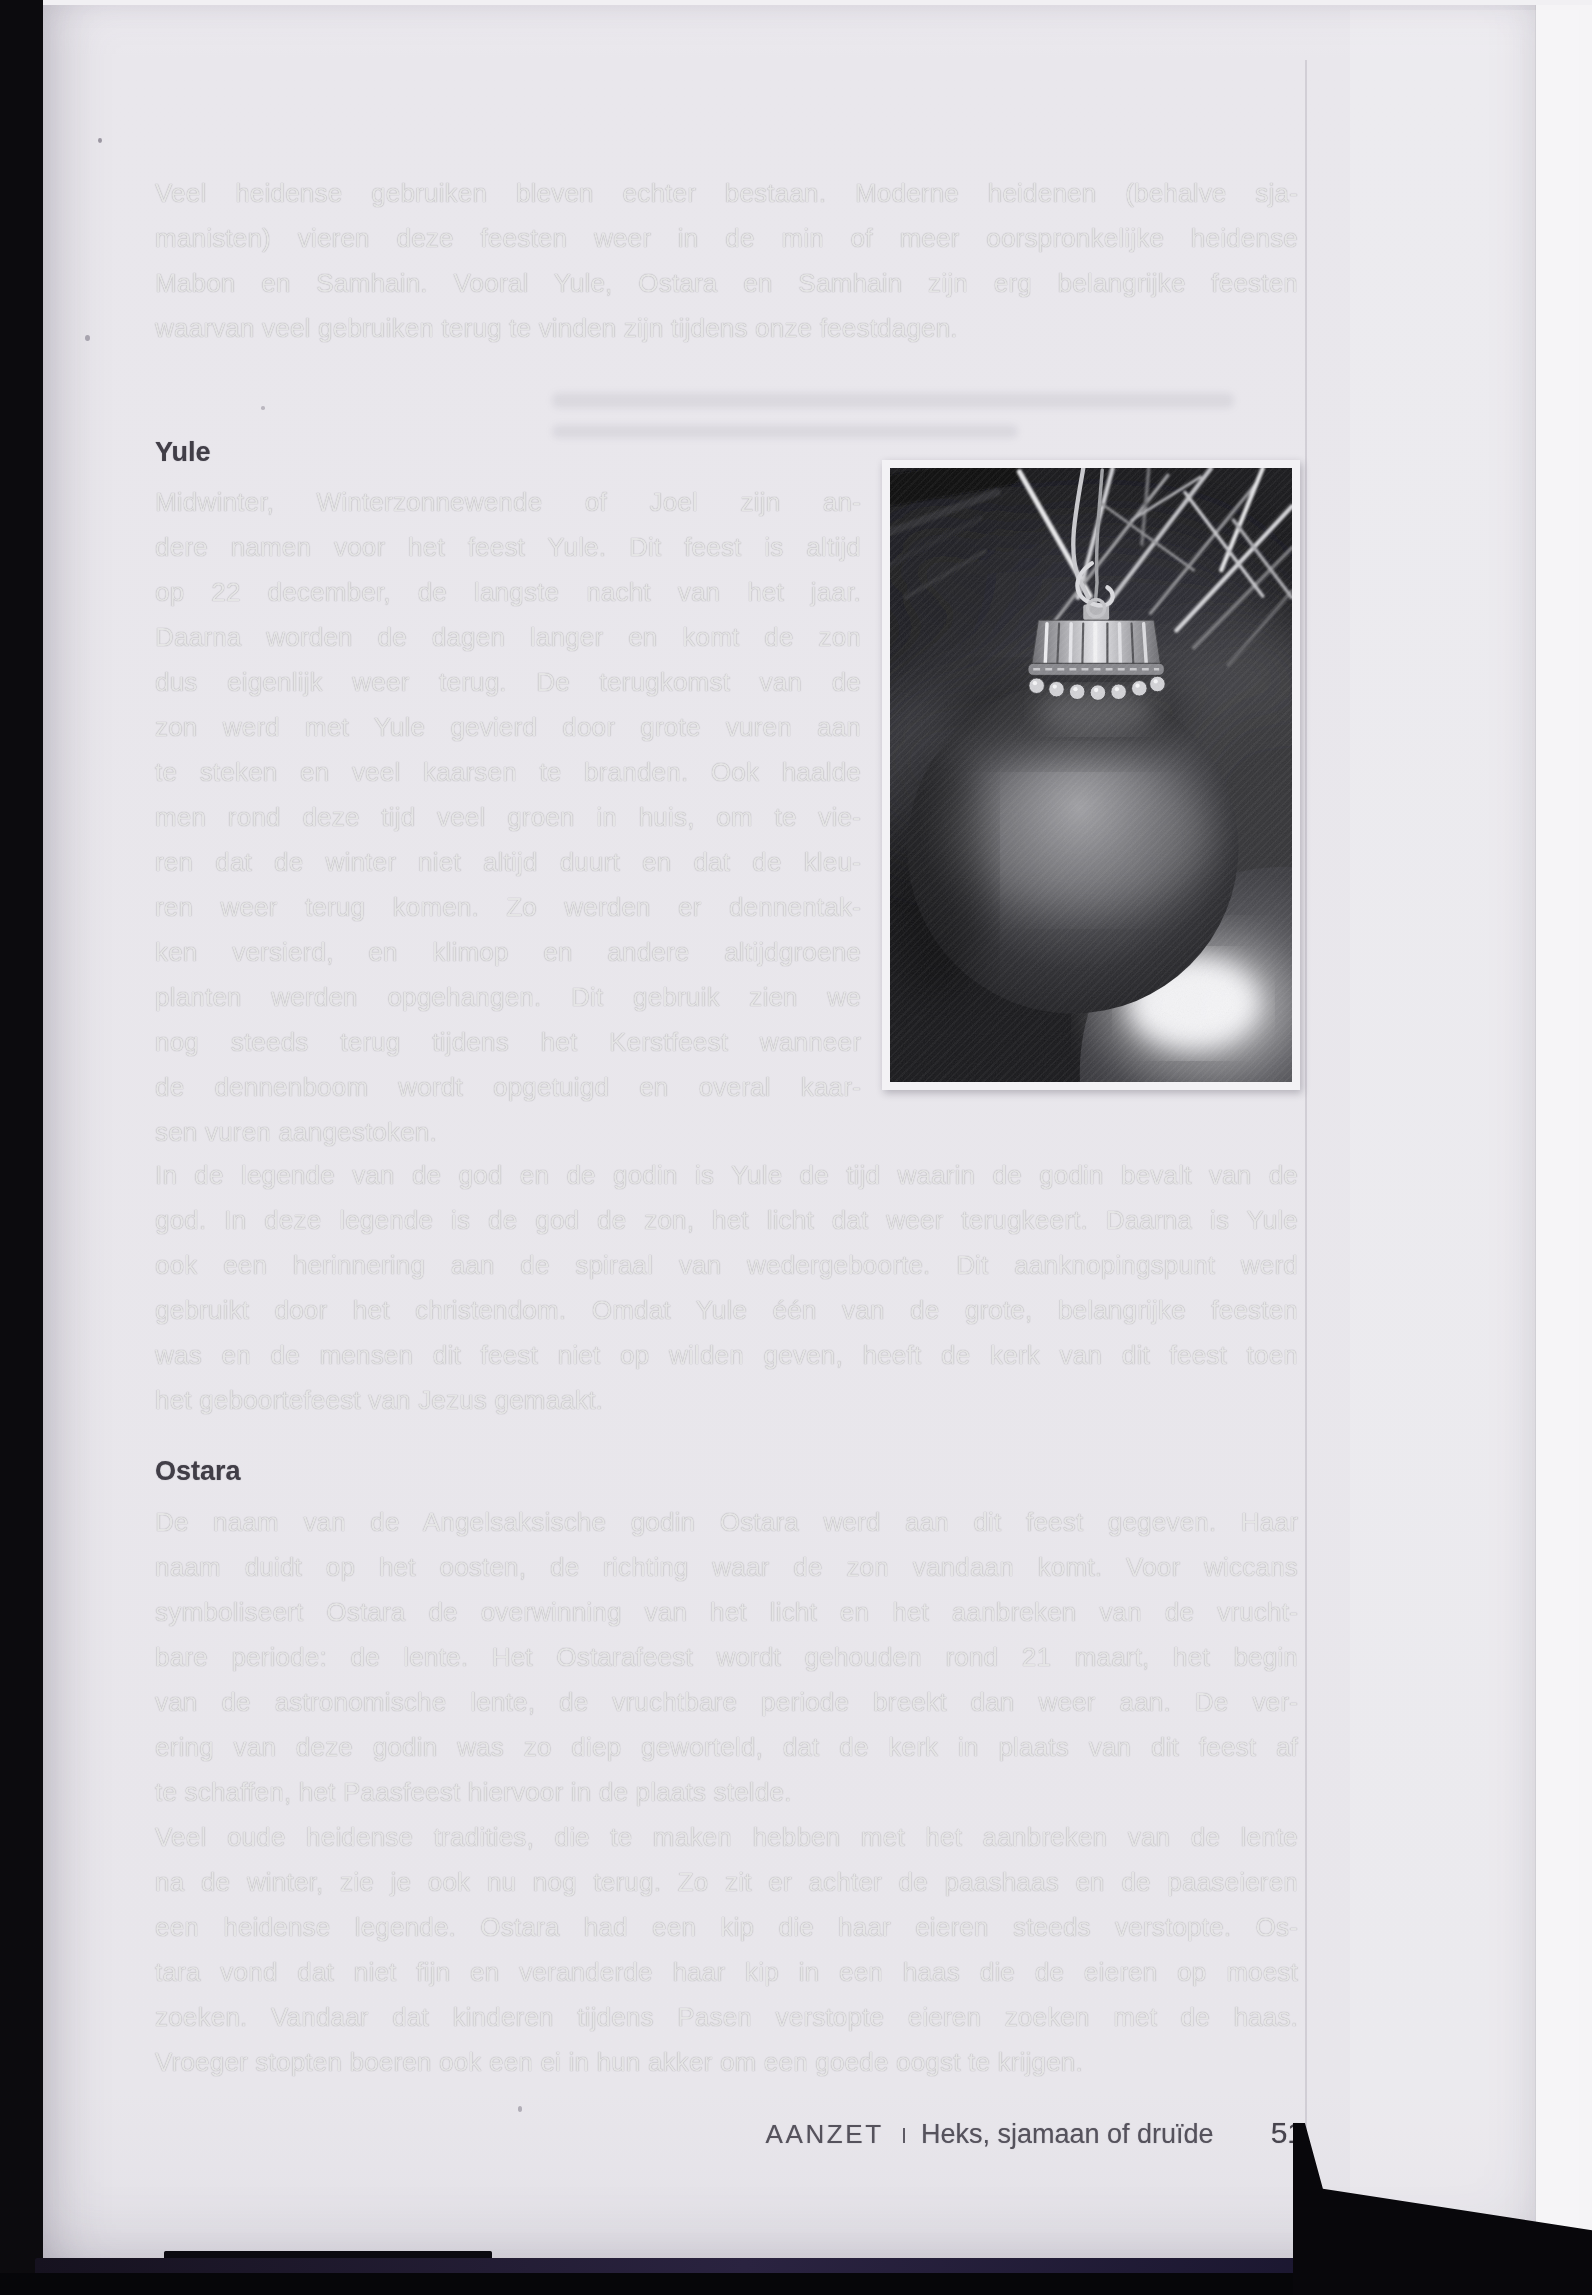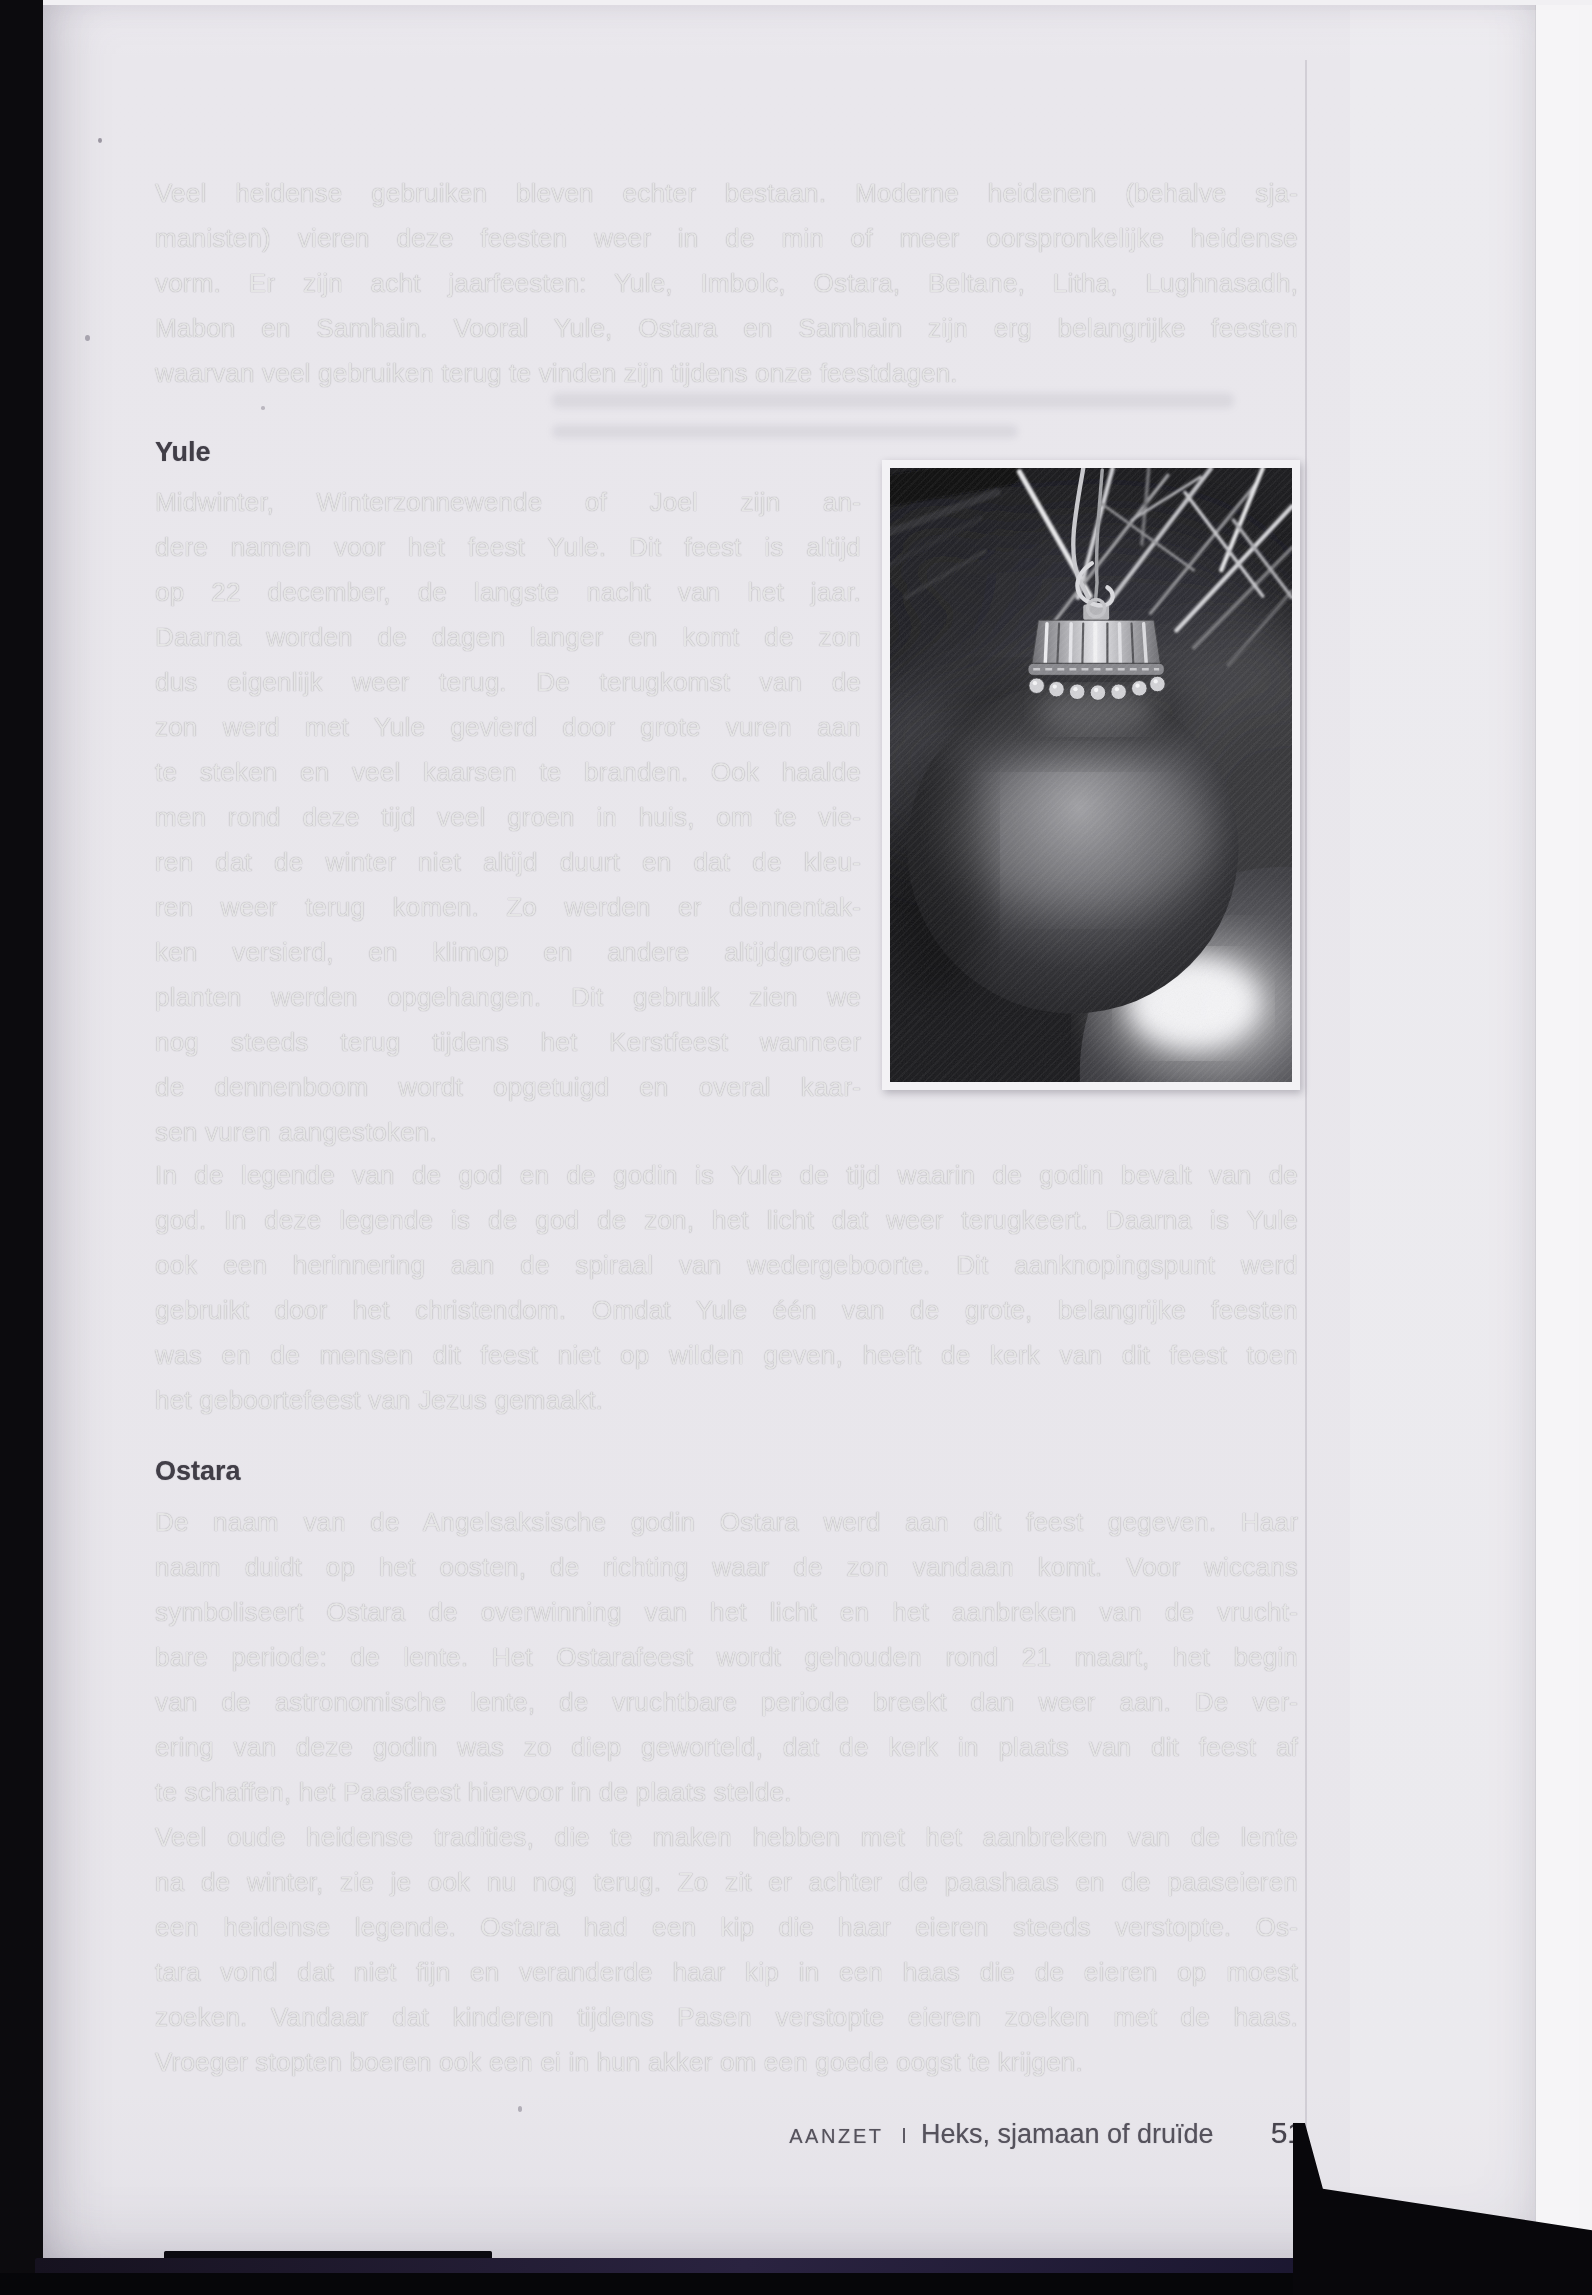--- a/index.html
+++ b/index.html
@@ -57,21 +57,21 @@
   .photo::after{
     content:"";position:absolute;inset:0;pointer-events:none;
     background:repeating-linear-gradient(135deg,rgba(255,255,255,.035) 0 1.7px,transparent 1.7px 5.2px);
   }
   
   .footer{
     position:absolute;left:155px;top:2116px;width:1149px;height:40px;
     display:flex;align-items:baseline;justify-content:flex-end;
     color:#55525c;
   }
-  .footer .imprint{font-size:20px;letter-spacing:2.6px;text-shadow:0 0 0.9px rgba(80,76,90,.5);}
+  .footer .imprint{font-size:26px;letter-spacing:2.6px;text-shadow:0 0 0.9px rgba(80,76,90,.5);}
   .footer .sep{font-size:21.6px;margin:0 14px 0 17.3px;color:#5d5a64;}
   .footer .booktitle{font-size:27px;text-shadow:0 0 0.9px rgba(80,76,90,.5);}
   .footer .pagenum{font-size:30px;margin-left:57px;color:#47444d;text-shadow:0 0 0.9px rgba(70,66,80,.5);}
 </style>
 </head>
 <body>
 
 <div class="canvas">
 
   <div class="right-strip"></div>
@@ -86,21 +86,20 @@
   <div class="ghost" style="left:552px;top:425px;width:466px;height:13px;"></div>
 
   <div class="speckle" style="left:98px;top:138px;width:4.3px;height:5.2px;"></div>
   <div class="speckle" style="left:85px;top:335px;width:5.2px;height:6px;opacity:.8;"></div>
   <div class="speckle" style="left:261px;top:406px;width:3.5px;height:3.5px;opacity:.6;"></div>
   <div class="speckle" style="left:518px;top:2106px;width:4.3px;height:6px;opacity:.7;"></div>
 
   <div class="para" style="left:155px;top:171px;width:1143px;">
       <div class="line">Veel heidense gebruiken bleven echter bestaan. Moderne heidenen (behalve sja-</div>
       <div class="line">manisten) vieren deze feesten weer in de min of meer oorspronkelijke heidense</div>
-      <div class="line">vorm. Er zijn acht jaarfeesten: Yule, Imbolc, Ostara, Beltane, Litha, Lughnasadh,</div>
       <div class="line">Mabon en Samhain. Vooral Yule, Ostara en Samhain zijn erg belangrijke feesten</div>
       <div class="line ragged">waarvan veel gebruiken terug te vinden zijn tijdens onze feestdagen.</div>
     </div>
 
   <div class="heading" style="left:155px;top:433px;">Yule</div>
   <div class="para" style="left:155px;top:480px;width:706px;">
       <div class="line">Midwinter, Winterzonnewende of Joel zijn an-</div>
       <div class="line">dere namen voor het feest Yule. Dit feest is altijd</div>
       <div class="line">op 22 december, de langste nacht van het jaar.</div>
       <div class="line">Daarna worden de dagen langer en komt de zon</div>

